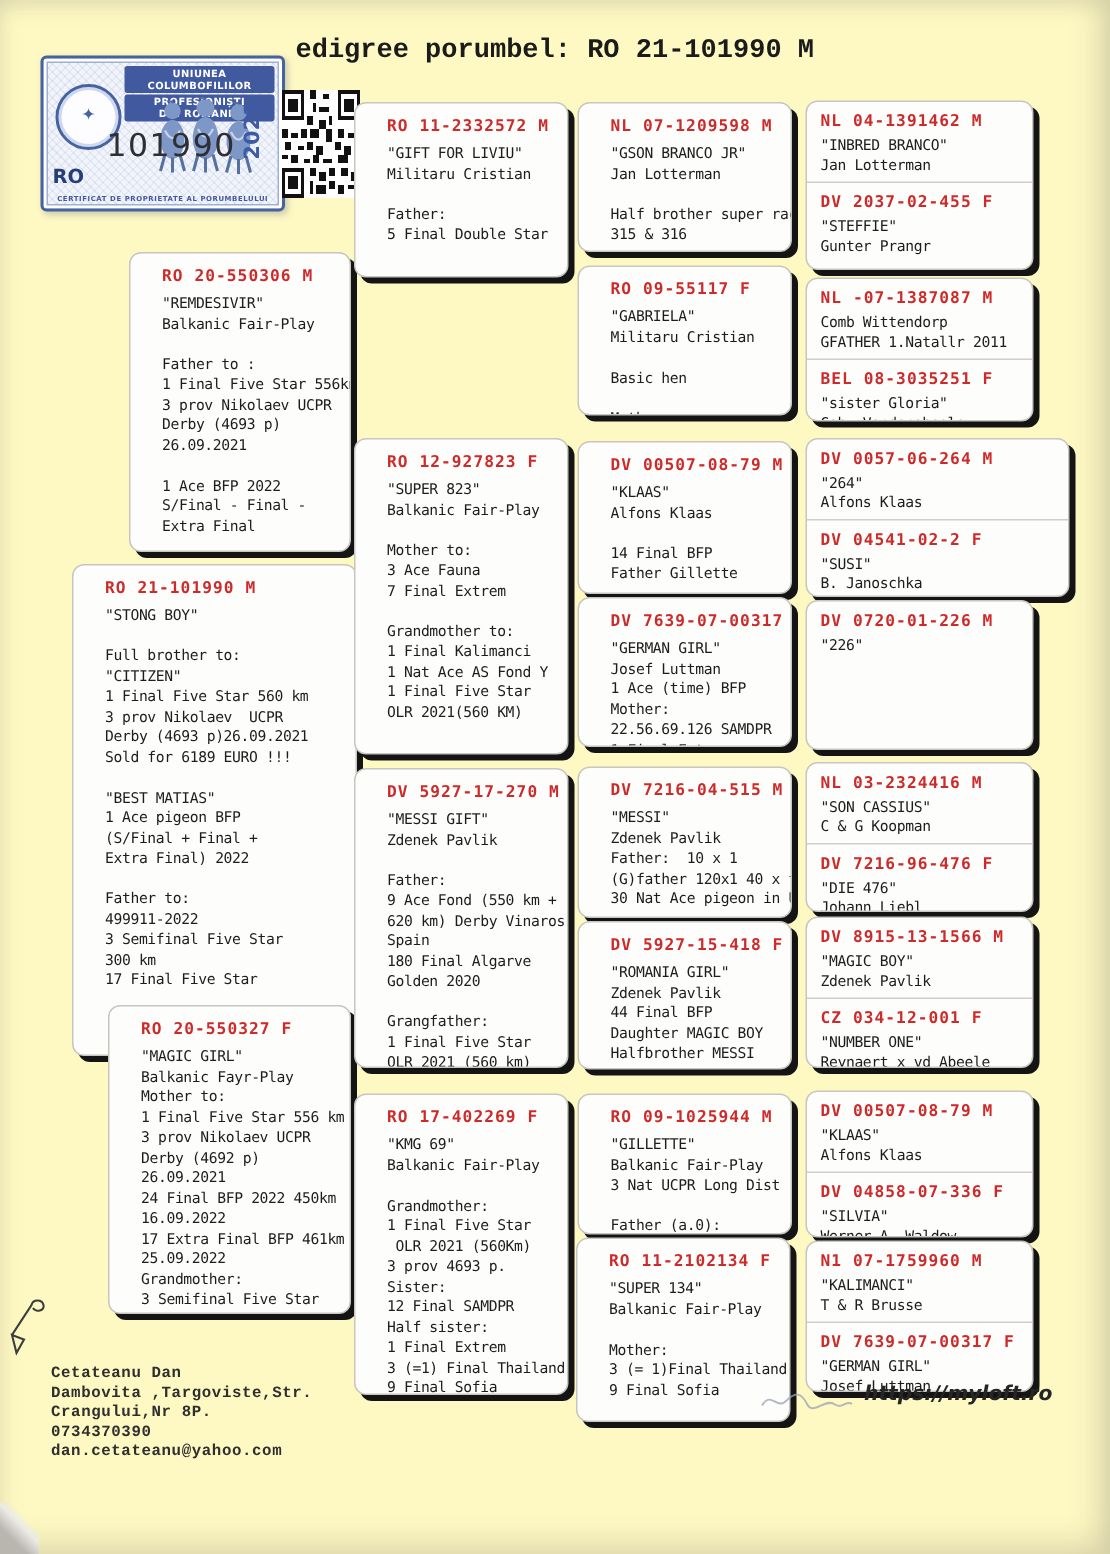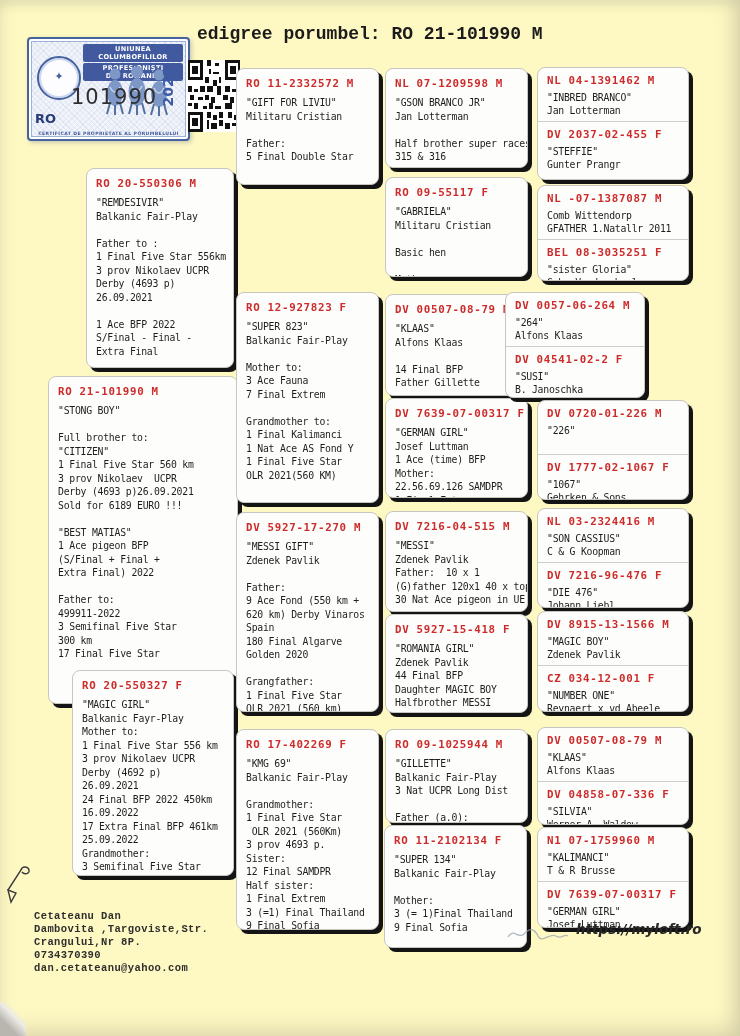--- a/index.html
+++ b/index.html
@@ -26,21 +26,21 @@
          font-size:13px;color:#273d77;}
   .stamp-year{position:absolute;right:0px;top:40px;font-family:"DejaVu Sans",sans-serif;font-weight:bold;
          font-size:14px;color:#3d5ba5;transform:rotate(-90deg);transform-origin:center;}
   .stamp-caption{position:absolute;left:8px;right:8px;bottom:3px;text-align:center;
          font-family:"DejaVu Sans",sans-serif;font-weight:bold;font-size:4.6px;letter-spacing:.4px;color:#44599c;}
   .stamp-pigeons{position:absolute;right:16px;top:20px;}
   
   .qr{position:absolute;left:188px;top:60px;width:52px;height:72px;}
   
   .pbox{position:absolute;box-sizing:border-box;background:#fdfdfb;border:1px solid #c7c6c0;border-radius:8px;
-        box-shadow:4px 4px 0 0 #141414;padding:8px 6px 4px 9px;overflow:hidden;}
+        box-shadow:4px 4px 0 0 #141414;padding:8px 6px 4px 21px;overflow:hidden;}
   .pid{color:#cd2b2b;font-weight:bold;font-size:10.8px;letter-spacing:.7px;margin-bottom:6px;white-space:pre;}
   .plines{font-size:9.8px;line-height:13.5px;letter-spacing:-.25px;color:#1d1d1d;white-space:pre;}
   .pbox.pair{padding:0;}
   .pentry{padding:6px 6px 4px 9px;}
   .pentry + .pentry{border-top:1px solid #cfcec8;}
   .pentry .pid{margin-bottom:4px;}
   .pentry .plines{line-height:13px;}
   
   .breeder{position:absolute;left:34px;top:910px;font-family:"Liberation Mono",monospace;font-weight:600;
         font-size:10.5px;line-height:13px;letter-spacing:.4px;color:#2e2e2e;white-space:pre;}
@@ -225,38 +225,34 @@
   <div class="pbox pair" style="left:537px;top:185px;width:152px;height:96px">
     <div class="pentry">
       <div class="pid">NL -07-1387087 M</div>
       <div class="plines"><div>Comb Wittendorp</div><div>GFATHER 1.Natallr 2011</div></div>
     </div>
     <div class="pentry">
       <div class="pid">BEL 08-3035251 F</div>
       <div class="plines"><div>"sister Gloria"</div><div>Gaby Vandenabeele</div></div>
     </div>
   </div>
-  <div class="pbox pair" style="left:505px;top:292px;width:140px;height:106px">
+  <div class="pbox pair" style="left:537px;top:292px;width:176px;height:106px">
     <div class="pentry">
       <div class="pid">DV 0057-06-264 M</div>
       <div class="plines"><div>"264"</div><div>Alfons Klaas</div></div>
     </div>
     <div class="pentry">
       <div class="pid">DV 04541-02-2 F</div>
       <div class="plines"><div>"SUSI"</div><div>B. Janoschka</div></div>
     </div>
   </div>
   <div class="pbox pair" style="left:537px;top:400px;width:152px;height:100px">
     <div class="pentry">
       <div class="pid">DV 0720-01-226 M</div>
       <div class="plines"><div>"226"</div><div>&nbsp;</div></div>
-    </div>
-    <div class="pentry">
-      <div class="pid">DV 1777-02-1067 F</div>
-      <div class="plines"><div>"1067"</div><div>Gehrken &amp; Sons</div></div>
     </div>
   </div>
   <div class="pbox pair" style="left:537px;top:508px;width:152px;height:100px">
     <div class="pentry">
       <div class="pid">NL 03-2324416 M</div>
       <div class="plines"><div>"SON CASSIUS"</div><div>C &amp; G Koopman</div></div>
     </div>
     <div class="pentry">
       <div class="pid">DV 7216-96-476 F</div>
       <div class="plines"><div>"DIE 476"</div><div>Johann Liebl</div></div>

